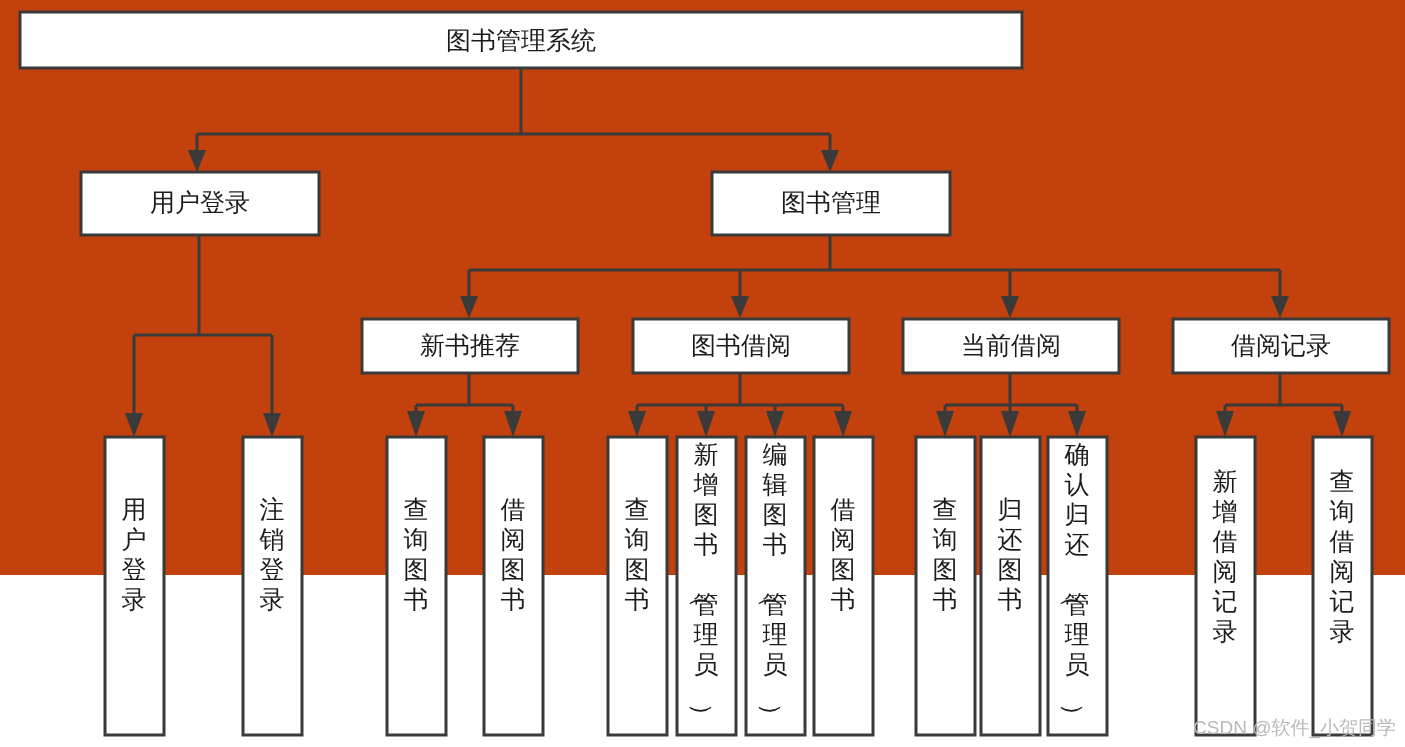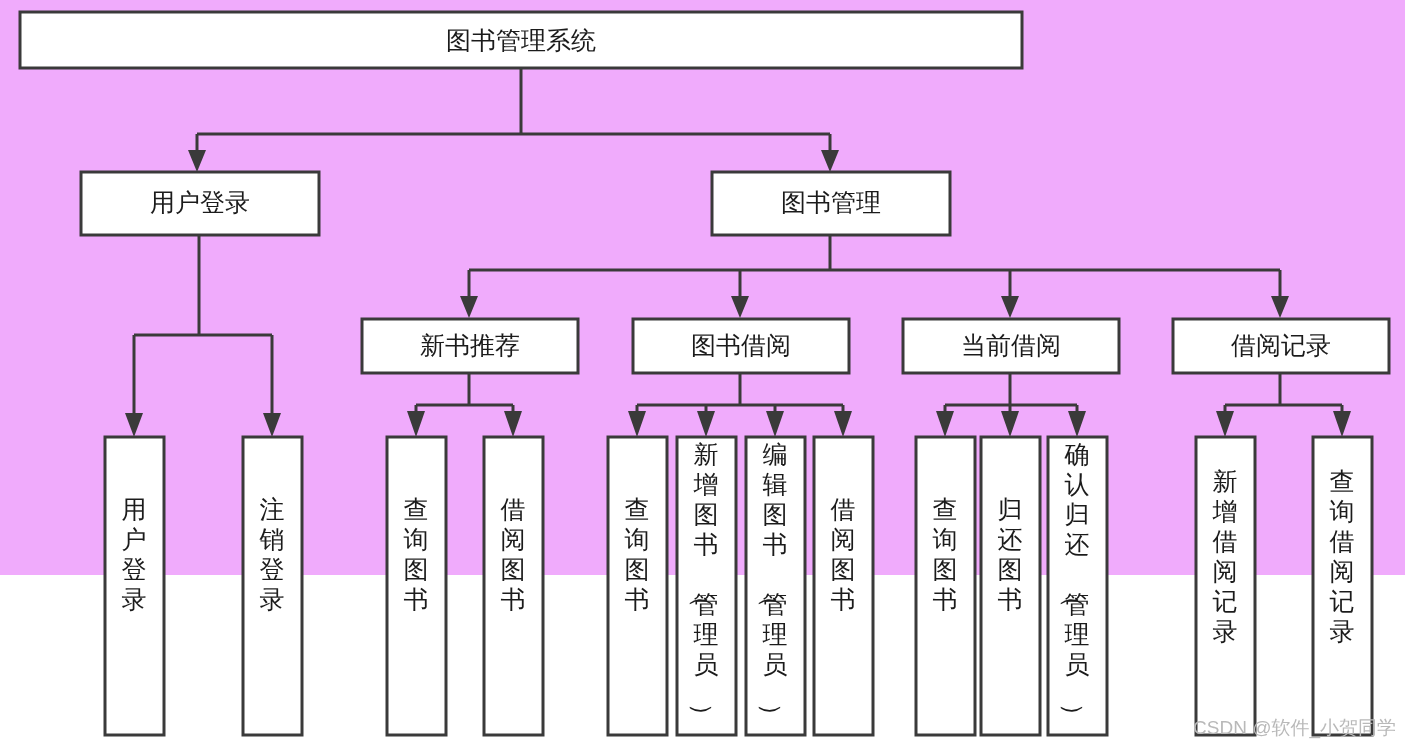--- a/index.html
+++ b/index.html
@@ -10,21 +10,21 @@
   body {
     width: 1405px;
     height: 747px;
     font-family: "Liberation Sans", "DejaVu Sans", sans-serif;
     overflow: hidden;
   }
   #diagram-root {
     position: relative;
     width: 1405px;
     height: 575px;
-    background: #f0abfc;
+    background: #c2410c;
   }
   svg.chart-svg {
     position: absolute;
     left: 0;
     top: 0;
     width: 1405px;
     height: 747px;
     display: block;
   }
   .node-box {

